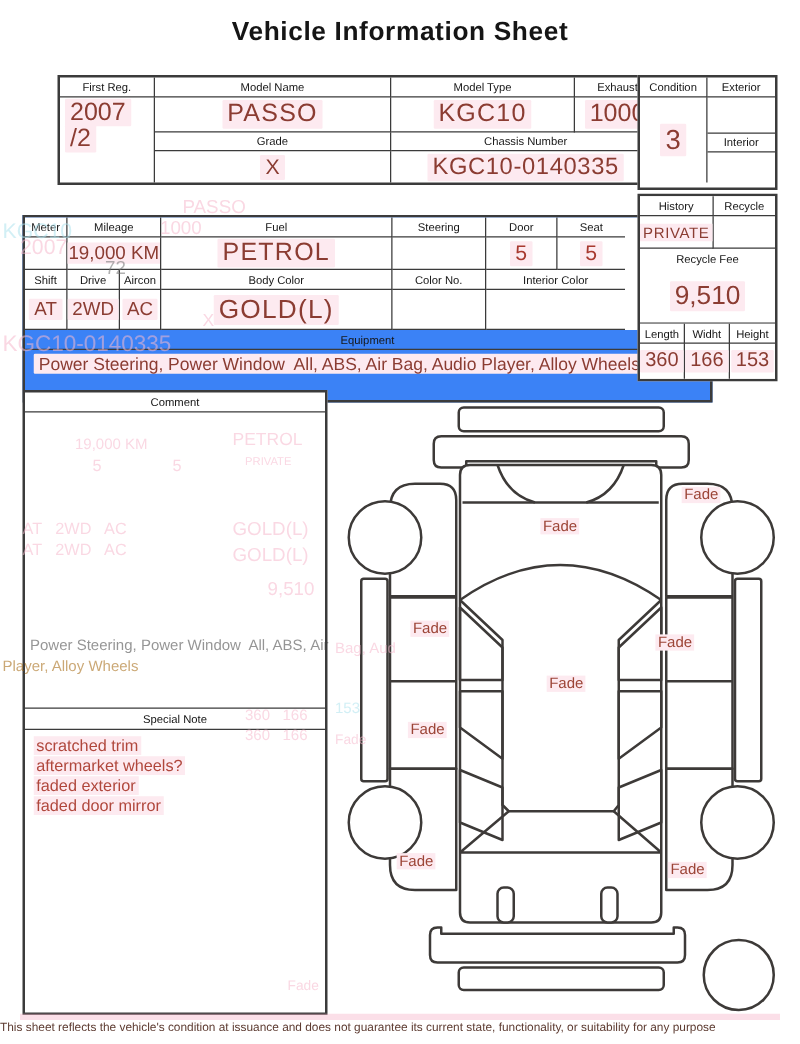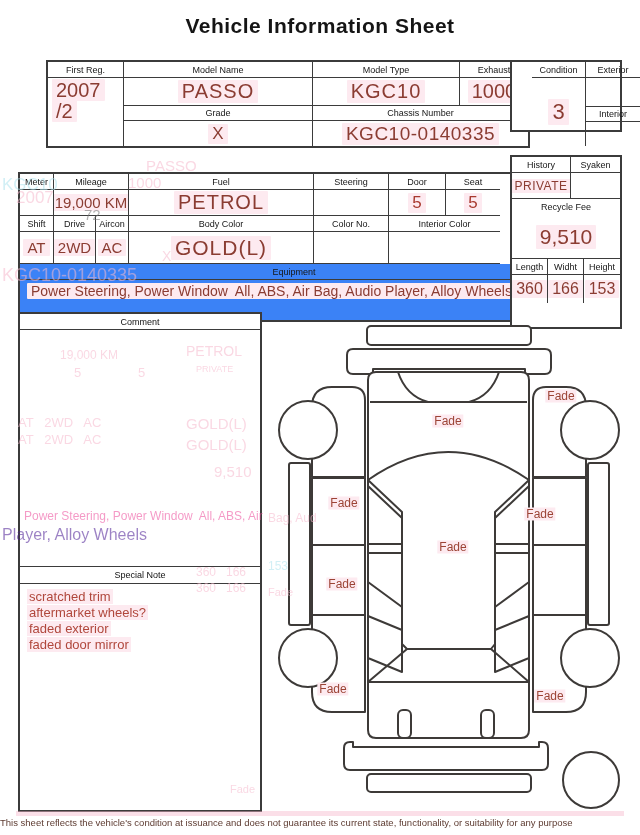--- a/index.html
+++ b/index.html
@@ -59,21 +59,21 @@
     <div class="cell hdr bb" style="grid-column:3/5;grid-row:3">Chassis Number</div>
 
     <div class="cell val br" style="grid-column:2;grid-row:4;font-size:17px">
         <span class="hl">X</span>
       </div>
     <div class="cell val" style="grid-column:3/5;grid-row:4;font-size:19px;letter-spacing:.5px">
         <span class="hl">KGC10-0140335</span>
       </div>
   </div>
 
-  <div class="abs tbl" style="left:510px;top:60px;width:112px;height:72px;grid-template-columns:54px 54px;grid-template-rows:16px 29px 15px 24px;padding-left:20px;">
+  <div class="abs tbl" style="left:510px;top:60px;width:112px;height:92px;grid-template-columns:54px 54px;grid-template-rows:16px 29px 15px 24px;">
     <div class="cell hdr br bb" style="grid-column:1;grid-row:1">Condition</div>
     <div class="cell hdr bb" style="grid-column:2;grid-row:1">Exterior</div>
     <div class="cell val br" style="grid-column:1;grid-row:2/5;font-size:22px">
         <span class="hl">3</span>
       </div>
     <div class="cell bb" style="grid-column:2;grid-row:2"></div>
     <div class="cell hdr bb" style="grid-column:2;grid-row:3">Interior</div>
     <div class="cell" style="grid-column:2;grid-row:4"></div>
   </div>
 
@@ -121,24 +121,24 @@
         </div>
       <div class="cell val br bb"></div>
       <div class="cell val bb"></div>
     </div>
     <div class="cell hdr bb" style="height:16px">Equipment</div>
     <div class="cell val left-al" style="height:44px;align-items:flex-start;padding:3px 0 0 7px;font-size:14px;white-space:pre-wrap">
       <span class="hl">Power Steering, Power Window  All, ABS, Air Bag, Audio Player, Alloy Wheels</span>
     </div>
   </div>
 
-  <div class="abs" style="left:510px;top:155px;width:112px;height:174px;border:2px solid #3b3b3b;background:#fff;">
+  <div class="abs" style="left:510px;top:155px;width:112px;height:150px;border:2px solid #3b3b3b;background:#fff;">
     <div class="tbl" style="border:none;grid-template-columns:59px 49px;grid-template-rows:16px 26px;">
       <div class="cell hdr br bb">History</div>
-      <div class="cell hdr bb">Syaken</div>
+      <div class="cell hdr bb">Recycle</div>
       <div class="cell val br bb" style="font-size:12px;letter-spacing:.5px">
           <span class="hl">PRIVATE</span>
         </div>
       <div class="cell bb"></div>
     </div>
     <div class="cell hdr" style="height:16px">Recycle Fee</div>
     <div class="cell val bb" style="height:44px;font-size:21px">
         <span class="hl">9,510</span>
       </div>
     <div class="tbl" style="border:none;grid-template-columns:36px 36px 36px;grid-template-rows:16px 28px;">
@@ -237,22 +237,22 @@
       <span class="ghost" style="left: 60px; top: 349px; font-size: 12px; color: rgb(246, 185, 205); opacity: 0.55;">19,000 KM</span>
       <span class="ghost" style="left: 74px; top: 366px; font-size: 13px; color: rgb(246, 185, 205); opacity: 0.55;">5</span>
       <span class="ghost" style="left: 138px; top: 366px; font-size: 13px; color: rgb(246, 185, 205); opacity: 0.55;">5</span>
       <span class="ghost" style="left: 186px; top: 344px; font-size: 14px; color: rgb(246, 185, 205); opacity: 0.55;">PETROL</span>
       <span class="ghost" style="left: 196px; top: 365px; font-size: 9px; color: rgb(246, 185, 205); opacity: 0.55;">PRIVATE</span>
       <span class="ghost" style="left: 18px; top: 416px; font-size: 13px; color: rgb(246, 185, 205); opacity: 0.55;">AT   2WD   AC</span>
       <span class="ghost" style="left: 18px; top: 433px; font-size: 13px; color: rgb(246, 185, 205); opacity: 0.55;">AT   2WD   AC</span>
       <span class="ghost" style="left: 186px; top: 416px; font-size: 15px; color: rgb(246, 185, 205); opacity: 0.55;">GOLD(L)</span>
       <span class="ghost" style="left: 186px; top: 437px; font-size: 15px; color: rgb(246, 185, 205); opacity: 0.55;">GOLD(L)</span>
       <span class="ghost" style="left: 214px; top: 464px; font-size: 15px; color: rgb(246, 185, 205); opacity: 0.55;">9,510</span>
-      <span class="ghost" style="left: 24px; top: 510px; font-size: 12px; color: #ec4899; opacity: 0.55;">Power Steering, Power Window  All, ABS, Air</span>
-      <span class="ghost" style="left: 2px; top: 527px; font-size: 16px; color: #4c1d95; opacity: 0.55;">Player, Alloy Wheels</span>
+      <span class="ghost" style="left: 24px; top: 510px; font-size: 12px; color: #404040; opacity: 0.55;">Power Steering, Power Window  All, ABS, Air</span>
+      <span class="ghost" style="left: 2px; top: 527px; font-size: 12px; color: #a16207; opacity: 0.55;">Player, Alloy Wheels</span>
       <span class="ghost" style="left: 268px; top: 512px; font-size: 12px; color: rgb(246, 185, 205); opacity: 0.55;">Bag, Aud</span>
       <span class="ghost" style="left: 196px; top: 566px; font-size: 12px; color: rgb(246, 185, 205); opacity: 0.55;">360   166</span>
       <span class="ghost" style="left: 196px; top: 582px; font-size: 12px; color: rgb(246, 185, 205); opacity: 0.55;">360   166</span>
       <span class="ghost" style="left: 268px; top: 560px; font-size: 12px; color: rgb(174, 227, 238); opacity: 0.55;">153</span>
       <span class="ghost" style="left: 268px; top: 587px; font-size: 11px; color: rgb(246, 185, 205); opacity: 0.55;">Fade</span>
       <span class="ghost" style="left: 230px; top: 784px; font-size: 11px; color: rgb(246, 185, 205); opacity: 0.55;">Fade</span>
     </div>
 
   <div class="abs pinkband"></div>
   <div class="abs footer">This sheet reflects the vehicle's condition at issuance and does not guarantee its current state, functionality, or suitability for any purpose</div>

